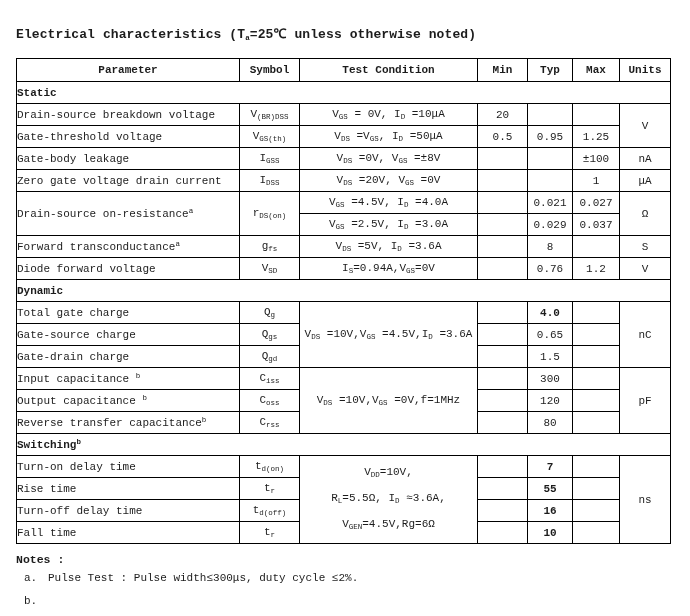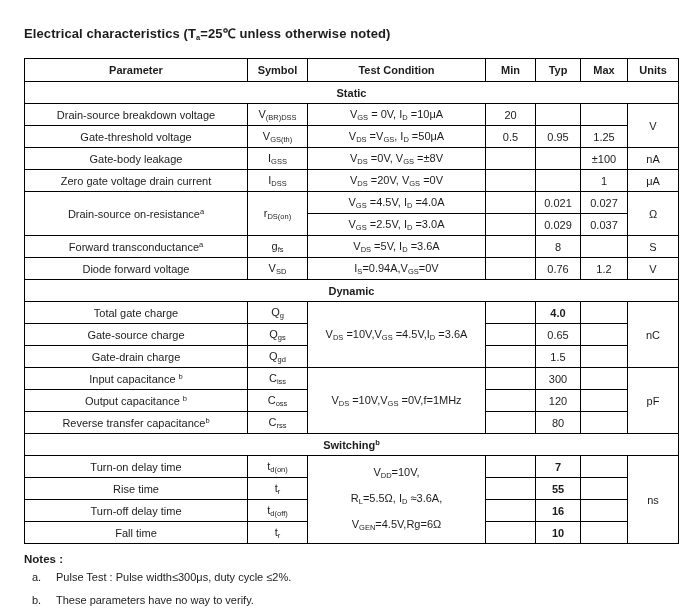--- a/index.html
+++ b/index.html
@@ -1,25 +1,25 @@
 <!DOCTYPE html>
 <html><head>
 <meta charset="utf-8">
 <style>
   html,body{margin:0;padding:0;background:#fff;}
   body{width:690px;height:616px;color:#1c1c1c;font-family:"Liberation Sans",sans-serif;overflow:hidden;}
-  .page{padding:24px 14px 0 24px;box-sizing:border-box;width:690px;height:616px;}
+  .page{padding:24px 14px 0 16px;box-sizing:border-box;width:690px;height:616px;font-family:Liberation Mono, monospace;}
   .title{font-size:13px;font-weight:bold;margin:0 0 16px 0;letter-spacing:.1px;}
   table.ec{border-collapse:collapse;table-layout:fixed;width:654px;border:1px solid #0f766e;}
   table.ec th,table.ec td{border:1px solid #000;font-size:11px;height:21px;padding:0;vertical-align:middle;}
   table.ec th{font-weight:bold;text-align:center;height:22px;}
-  td.c-param{text-align:center;padding-left:7px;}
+  td.c-param{text-align:left;padding-left:7px;}
   td.c-cond{text-align:center;padding-left:9px;}
   td.c-center{text-align:center;}
-  td.section-cell{font-weight:bold;text-align:center;padding-left:7px;}
+  td.section-cell{font-weight:bold;text-align:left;padding-left:7px;}
   td.bold{font-weight:bold;}
   td.multiline{white-space:pre-line;line-height:23px;margin-top:20px;}
   sub{font-size:7.5px;vertical-align:-2px;}
   sup{font-size:7.5px;vertical-align:4px;}
   .notes{margin-top:9px;}
   .notes-heading{font-weight:bold;font-size:11.5px;margin-bottom:6px;}
   .note-item{display:flex;font-size:11px;margin-bottom:11px;padding-left:8px;}
   .note-label{width:24px;flex:0 0 24px;}
 </style>
 </head>
@@ -209,16 +209,15 @@
   </table>
 
   <div class="notes">
     <div class="notes-heading">Notes :</div>
     <div class="note-item">
       <span class="note-label">a.</span>
       <span class="note-text">Pulse Test : Pulse width≤300μs, duty cycle ≤2%.</span>
     </div>
     <div class="note-item">
       <span class="note-label">b.</span>
-      <span class="note-text">These parameters have no way to verify.</span>
     </div>
   </div>
 </div>
 
 </body></html>

